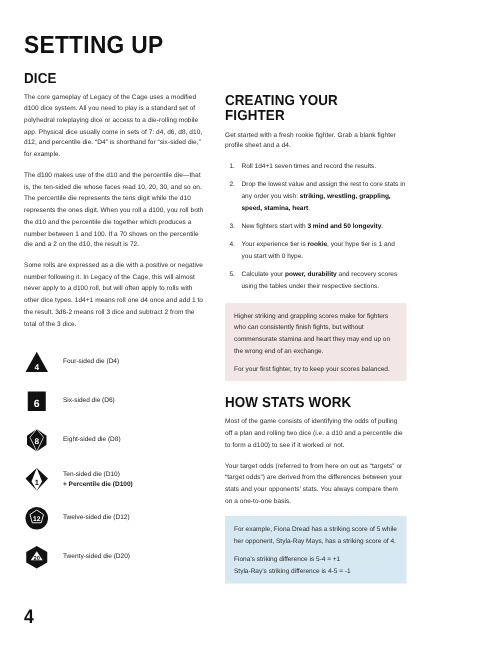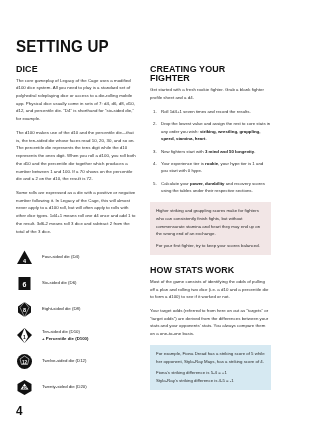--- a/index.html
+++ b/index.html
@@ -12,40 +12,40 @@
     background: #ffffff;
     font-family: "Liberation Sans", sans-serif;
     color: #1a1a1a;
     overflow: hidden;
     position: relative;
   }
 
   .page {
     position: absolute;
     inset: 0;
-    padding: 38px 16px 0 16px;
+    padding: 22px 16px 0 16px;
     box-sizing: border-box;
   }
 
   .page-title {
     font-family: "Liberation Sans Narrow", "Liberation Sans", sans-serif;
     font-size: 16.5px;
     font-weight: bold;
     letter-spacing: 0.2px;
     line-height: 1;
     margin: 0 0 9px 0;
     transform: scaleX(0.92);
     transform-origin: left center;
     color: #111111;
   }
 
   .columns {
     display: flex;
     gap: 13px;
-    align-items: flex-start;
+    align-items: flex-end;
   }
   .col {
     width: 121px;
     flex: 0 0 121px;
   }
 
   .sec-head {
     font-family: "Liberation Sans Narrow", "Liberation Sans", sans-serif;
     font-size: 9.6px;
     font-weight: bold;

